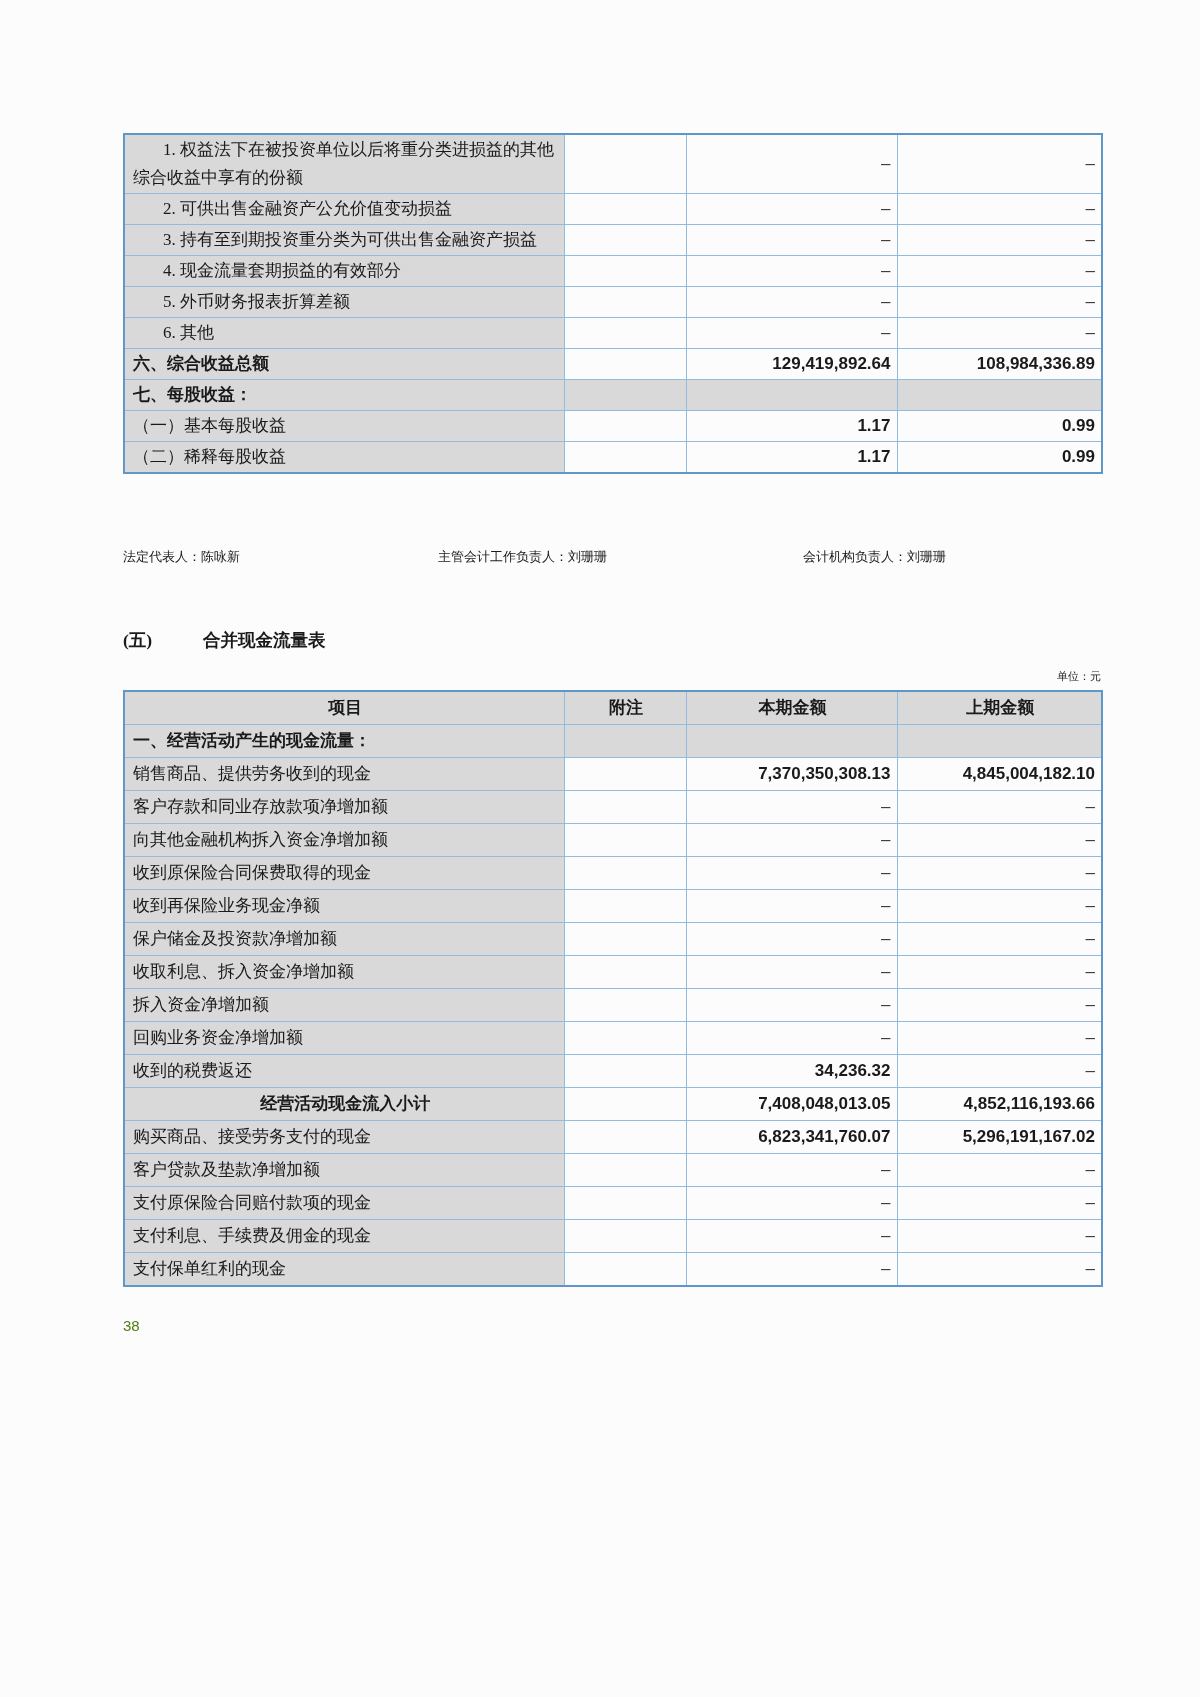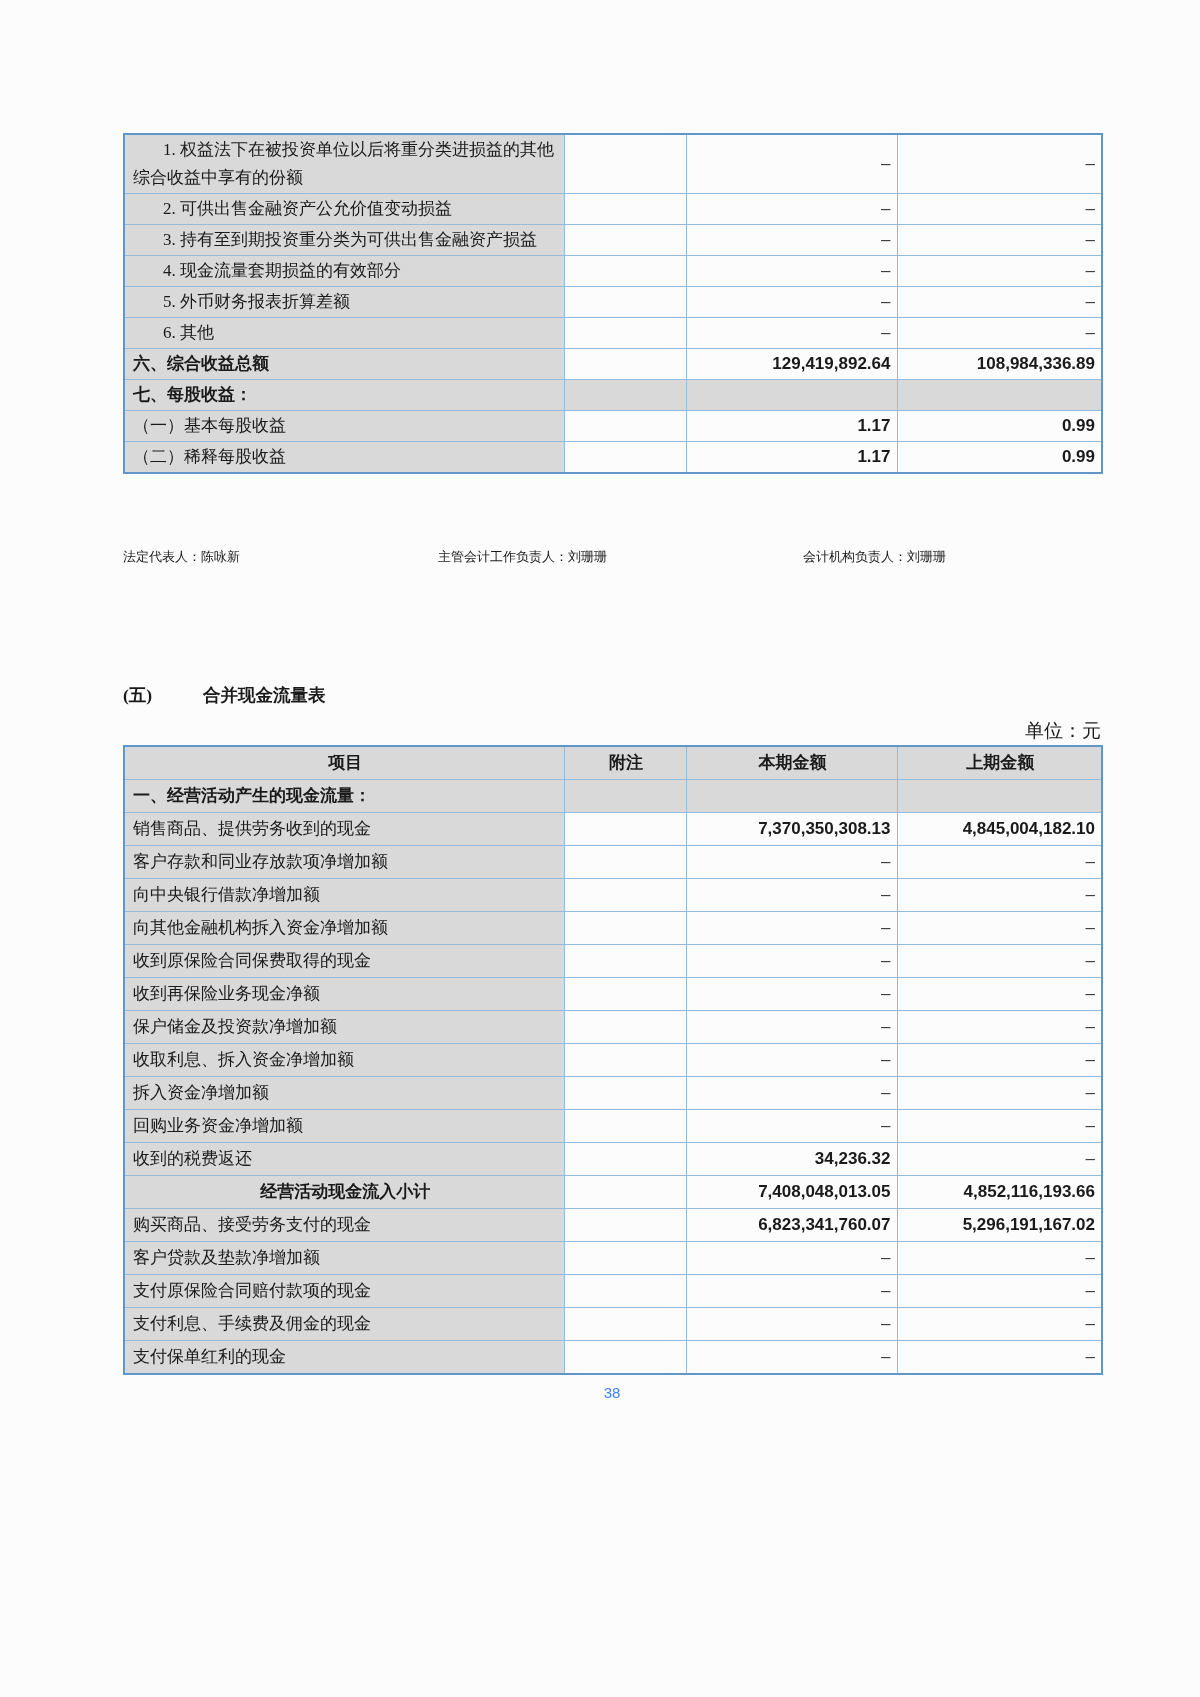--- a/index.html
+++ b/index.html
@@ -35,31 +35,31 @@
     padding-right:12px;
   }
   .amt.dash{font-weight:normal;color:#3a3a3a;}
 
   .signatures{
     margin-top:72px;display:flex;font-size:13px;line-height:22px;white-space:nowrap;
   }
   .signatures .sig1{width:315px;}
   .signatures .sig2{width:365px;}
 
-  .section-heading{margin-top:116px;font-size:17.5px;line-height:22px;font-weight:bold;}
+  .section-heading{margin-top:61px;font-size:17.5px;line-height:22px;font-weight:bold;}
   .section-heading .sec-num{display:inline-block;width:80px;}
 
-  .unit-note{margin-top:14px;text-align:right;font-size:19px;line-height:22px;}
+  .unit-note{margin-top:14px;text-align:right;font-size:11px;line-height:22px;}
 
   .cashflow-table{margin-top:3px;}
 
   .page-number{
-    margin-top:8px;text-align:center;
+    margin-top:29px;
     font-family:"Liberation Sans","DejaVu Sans",sans-serif;
-    font-size:15px;line-height:20px;color:#3b82f6;
+    font-size:15px;line-height:20px;color:#4d7c0f;
   }
 </style>
 </head>
 <body>
 
 <div class="content">
 
   <table class="fin-table income-table">
     <colgroup>
       <col style="width:440px">
@@ -171,26 +171,20 @@
           <td class="amt">7,370,350,308.13</td>
           <td class="amt">4,845,004,182.10</td>
         </tr>
         <tr>
           <td class="item-cell">客户存款和同业存放款项净增加额</td>
           <td class="note-cell"></td>
           <td class="amt dash">–</td>
           <td class="amt dash">–</td>
         </tr>
         <tr>
-          <td class="item-cell">向中央银行借款净增加额</td>
-          <td class="note-cell"></td>
-          <td class="amt dash">–</td>
-          <td class="amt dash">–</td>
-        </tr>
-        <tr>
           <td class="item-cell">向其他金融机构拆入资金净增加额</td>
           <td class="note-cell"></td>
           <td class="amt dash">–</td>
           <td class="amt dash">–</td>
         </tr>
         <tr>
           <td class="item-cell">收到原保险合同保费取得的现金</td>
           <td class="note-cell"></td>
           <td class="amt dash">–</td>
           <td class="amt dash">–</td>

